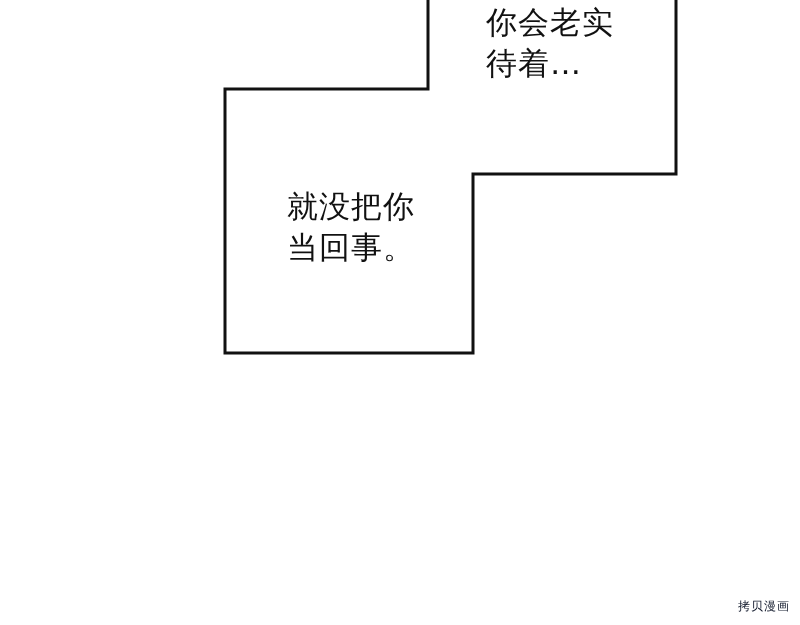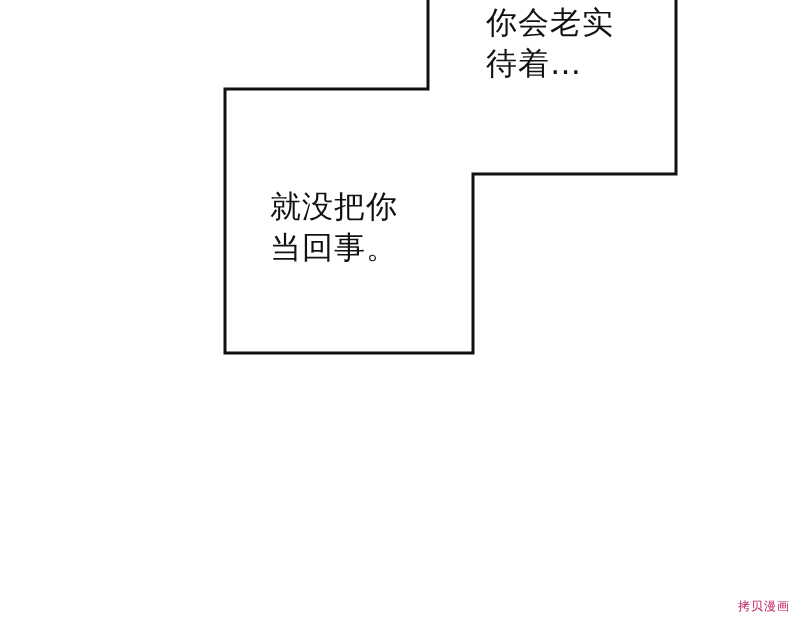--- a/index.html
+++ b/index.html
@@ -1,21 +1,21 @@
 <!DOCTYPE html>
 <html><head>
 <meta charset="utf-8">
 <style>
   html, body { margin:0; padding:0; background:#ffffff; }
   body { width:800px; height:625px; position:relative; overflow:hidden; font-family:"DejaVu Sans", sans-serif; }
   svg.frame { position:absolute; left:0; top:0; }
   .caption { position:absolute; color:#111; font-size:31px; line-height:41px; letter-spacing:1px; white-space:pre-line; }
   .cap1 { left:486px; top:2px; width:170px; }
-  .cap2 { left:270px; top:186px; width:170px;font-family:Liberation Serif, serif; }
-  .watermark { position:absolute; right:10px; bottom:10px; font-size:12px; color:#be185d; letter-spacing:1px; }
+  .cap2 { left:287px; top:186px; width:170px;font-family:Liberation Serif, serif; }
+  .watermark { position:absolute; right:10px; bottom:10px; font-size:12px; color:#0f172a; letter-spacing:1px; }
 </style>
 </head>
 <body>
 
 <svg class="frame" width="800" height="625">
   <polyline points="428,0 428,89 225,89 225,353 473,353 473,174 676,174 676,0" fill="#ffffff" stroke="#111111" stroke-width="3"></polyline>
 </svg>
 
 <div class="caption cap1">你会老实
 待着…</div>

